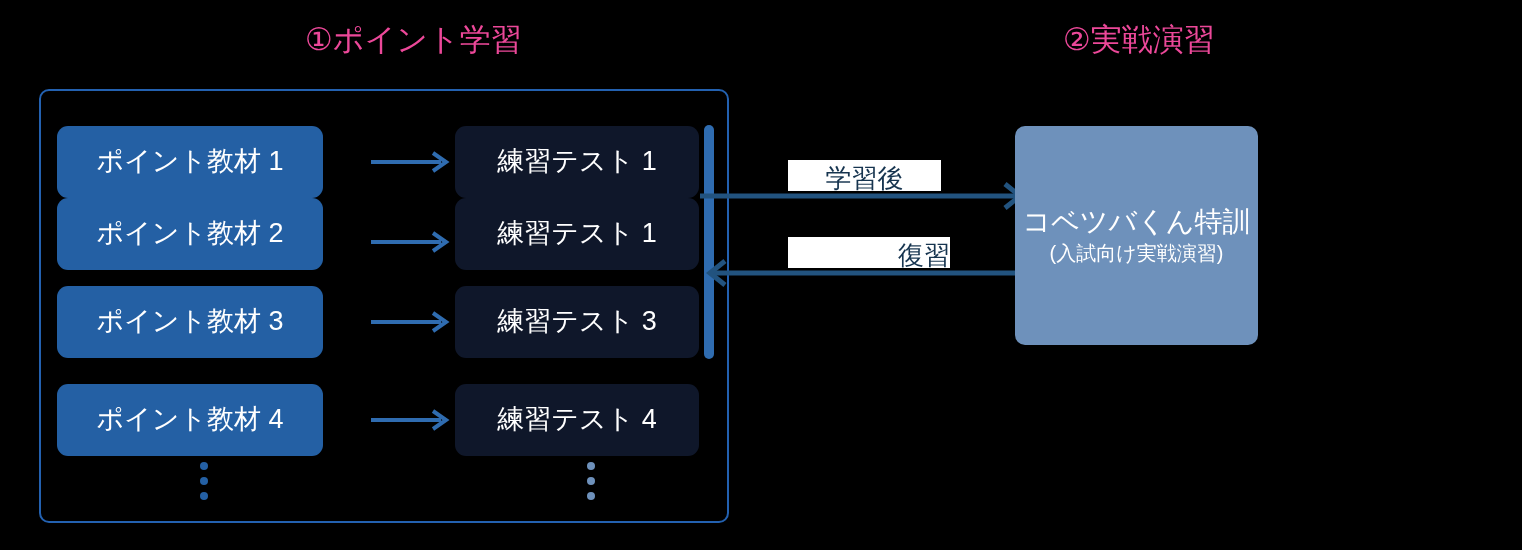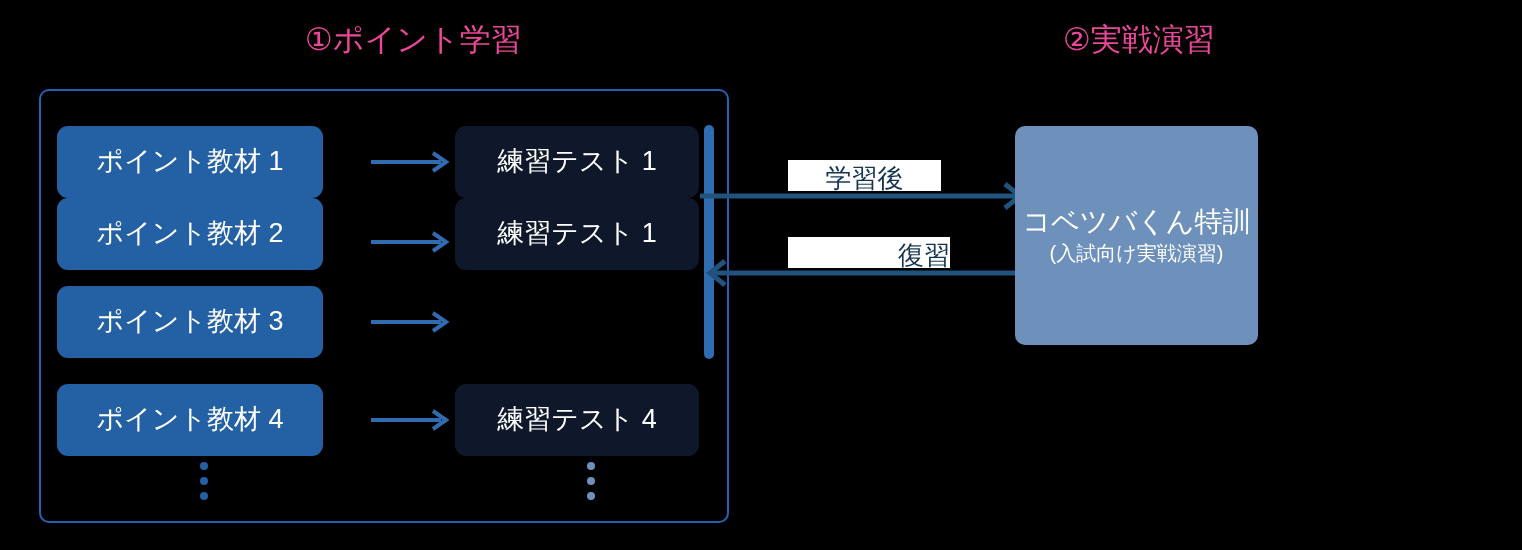--- a/index.html
+++ b/index.html
@@ -179,20 +179,23 @@
   <div class="card material row4">
     <span>ポイント教材 4</span>
   </div>
 
   <div class="card test row1">
     <span>練習テスト 1</span>
   </div>
   <div class="card test row2">
     <span>練習テスト 1</span>
   </div>
+  <div class="card test row3">
+    <span>練習テスト 3</span>
+  </div>
   <div class="card test row4">
     <span>練習テスト 4</span>
   </div>
 
   <svg class="mini-arrow row1" viewBox="0 0 84 26">
     <line x1="0" y1="13" x2="70" y2="13" stroke="#2f6cb0" stroke-width="4"></line>
     <polyline points="62,4 75,13 62,22" fill="none" stroke="#2f6cb0" stroke-width="4"></polyline>
   </svg>
   <svg class="mini-arrow row2" viewBox="0 0 84 26">
     <line x1="0" y1="13" x2="70" y2="13" stroke="#2f6cb0" stroke-width="4"></line>

